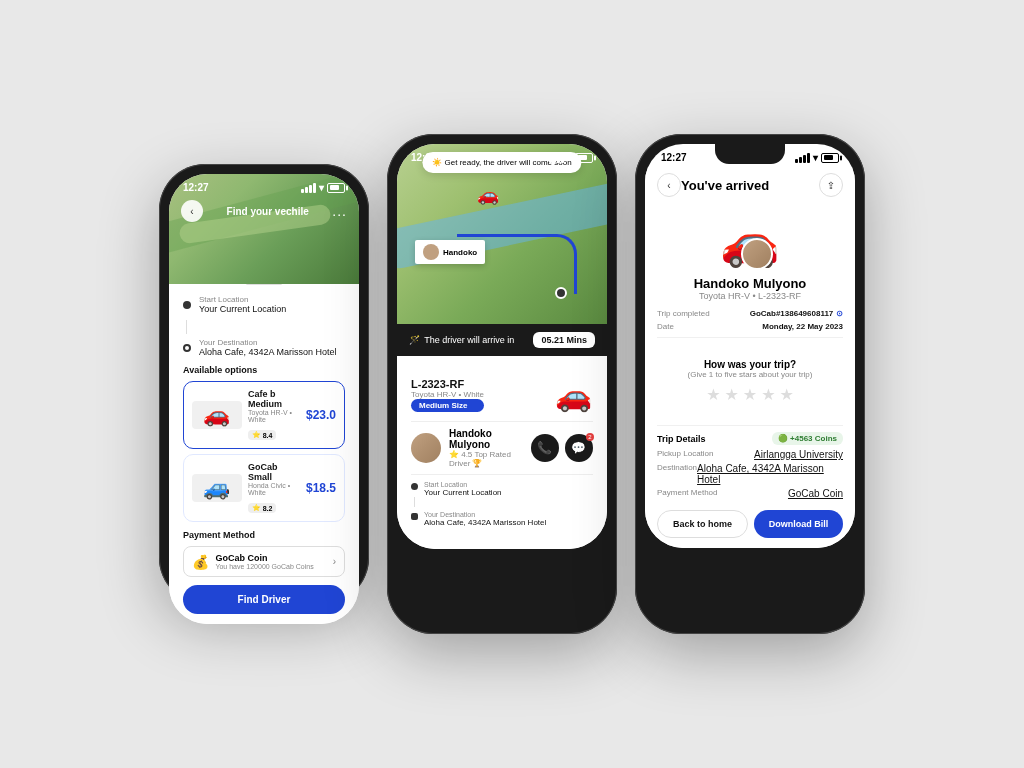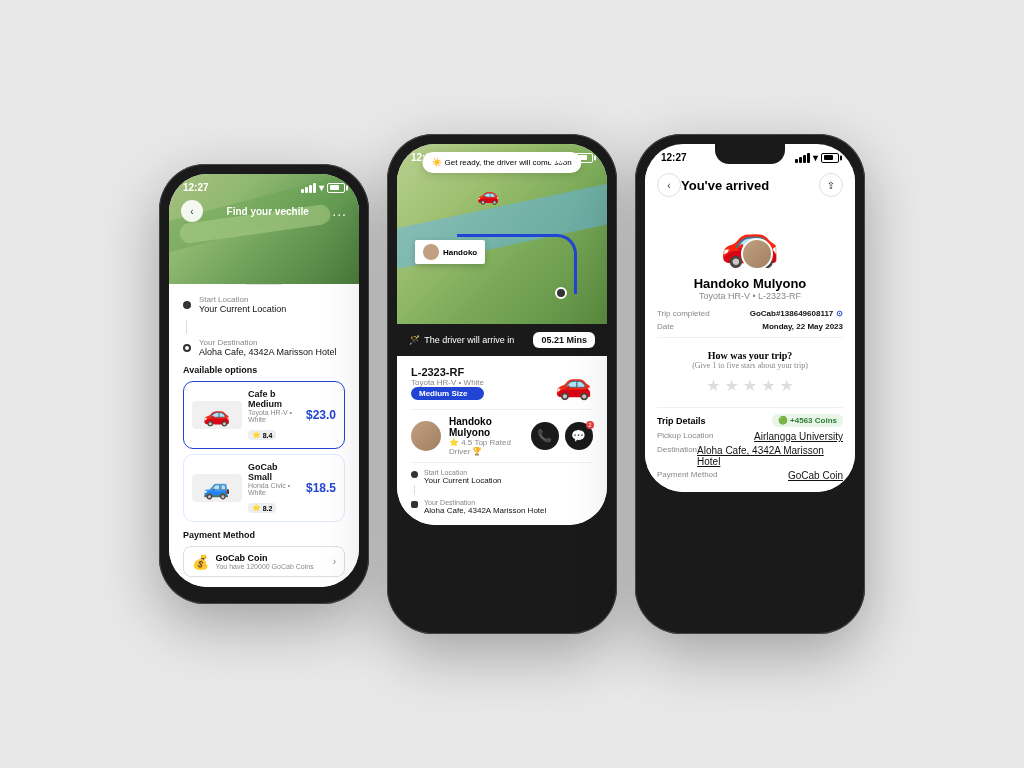--- a/index.html
+++ b/index.html
@@ -301,21 +301,21 @@
       color: #111;
       border-radius: 6px;
       padding: 3px 8px;
       font-size: 9px;
       font-weight: 700;
     }
 
     .phone2-body {
       flex: 1;
       background: #fff;
-      padding: 10px 14px;
+      padding: 22px 14px;
       overflow: hidden;
     }
     .driver-card-top {
       display: flex;
       align-items: flex-start;
       justify-content: space-between;
       margin-bottom: 8px;
     }
     .car-info { display: flex; align-items: center; gap: 8px; }
     .car-plate { font-size: 11px; font-weight: 700; color: #111; }
@@ -431,21 +431,21 @@
     .trip-info-row {
       display: flex;
       justify-content: space-between;
       margin-bottom: 4px;
       gap: 8px;
     }
     .trip-info-label { font-size: 8px; color: #888; }
     .trip-info-value { font-size: 8px; font-weight: 600; color: #111; display: flex; align-items: center; gap: 3px; }
     .copy-icon { color: #2045d4; font-size: 8px; }
     .divider2 { height: 1px; background: #f0f0f0; margin: 6px 0; }
-    .rating-section { text-align: center; margin: 12px 0; font-family: Liberation Serif, serif; }
+    .rating-section { text-align: center; margin: 21px 0; }
     .rating-q { font-size: 10px; font-weight: 700; }
     .rating-sub { font-size: 8px; color: #888; margin-bottom: 6px; }
     .stars { display: flex; justify-content: center; gap: 4px; font-size: 16px; color: #ddd; }
     .trip-details-header {
       display: flex;
       justify-content: space-between;
       align-items: center;
       margin: 6px 0 4px;
     }
     .td-label { font-size: 9px; font-weight: 600; }
@@ -601,20 +601,21 @@
               <span class="payment-icon">💰</span>
               <div>
                 <div class="payment-name">GoCab Coin</div>
                 <div class="payment-sub">You have 120000 GoCab Coins</div>
               </div>
             </div>
             <span class="chevron">›</span>
           </div>
         </div>
 
+        <button class="find-btn">Find Driver</button>
       </div>
     </div>
   </div>
 </div>
 
 <div class="phone medium">
   <div class="phone-inner">
     <div class="phone2-content">
 
       <div class="map2-bg">
@@ -788,16 +789,20 @@
         <div class="detail-row">
           <span class="detail-label">Destination</span>
           <span class="detail-value">Aloha Cafe, 4342A Marisson Hotel</span>
         </div>
         <div class="detail-row">
           <span class="detail-label">Payment Method</span>
           <span class="detail-value">GoCab Coin</span>
         </div>
       </div>
 
+      <div class="p3-footer">
+        <button class="btn-outline">Back to home</button>
+        <button class="btn-filled">Download Bill</button>
+      </div>
 
     </div>
   </div>
 </div>
 
 </body></html>

